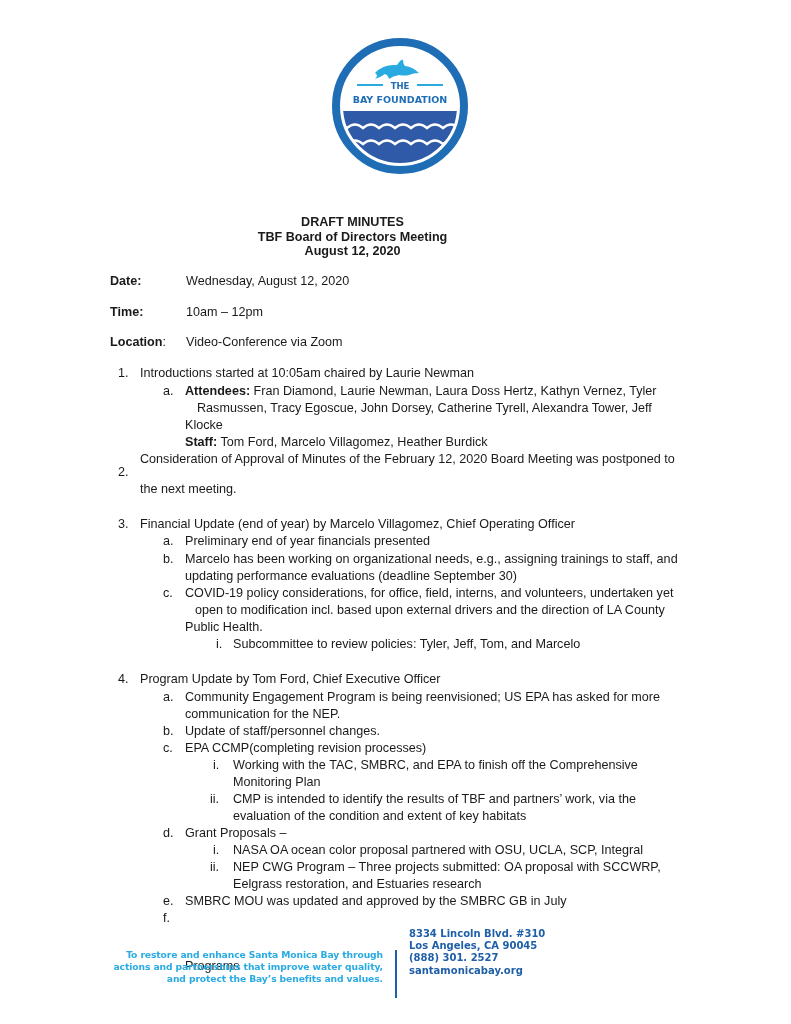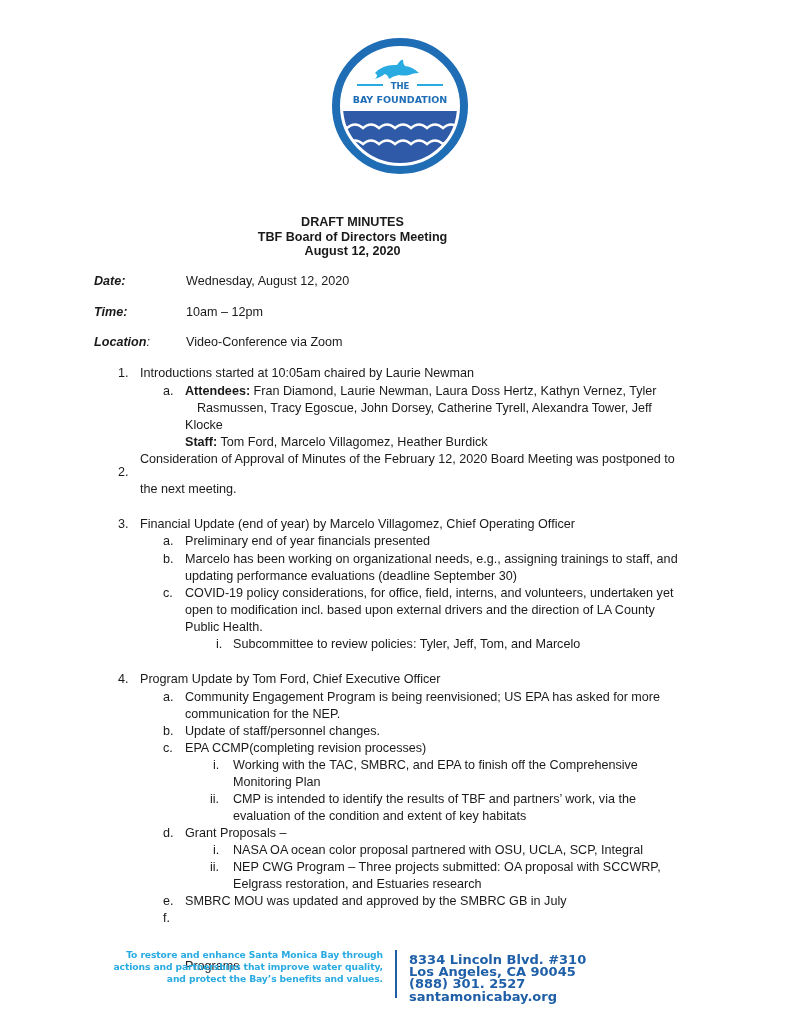--- a/index.html
+++ b/index.html
@@ -2,31 +2,31 @@
 <html><head>
 <meta charset="utf-8">
 <style>
   html, body { margin:0; padding:0; background:#ffffff; }
   body { width:791px; height:1024px; position:relative; overflow:hidden;
          font-family:"Liberation Sans", sans-serif; color:#1a1a1a; font-size:12.6px; }
   .logo { position:absolute; left:331px; top:37px; width:138px; height:138px; }
   .title-block { position:absolute; left:0; top:215px; width:705px; text-align:center;
                  font-weight:bold; font-size:12.6px; line-height:14.5px; }
   .meta-row { position:absolute; left:94px; font-size:12.6px; }
-  .meta-label { position:absolute; left:0; font-weight:bold; white-space:nowrap;font-style:italic; }
+  .meta-label { position:absolute; left:16px; font-weight:bold; white-space:nowrap; }
   .meta-label .colon { font-weight:normal; }
   .meta-value { position:absolute; left:92px; white-space:nowrap; }
   .line { position:absolute; white-space:nowrap; font-size:12.6px; }
   b { font-weight:bold; }
   .footer-left { position:absolute; right:408px; top:949px; text-align:right;
                  color:#29abe2; font-weight:bold; font-size:9.2px; line-height:12.2px;
                  font-family:"DejaVu Sans", sans-serif; letter-spacing:-0.1px; }
   .footer-div { position:absolute; left:395px; top:950px; width:1.5px; height:48px; background:#1f5fa8; }
-  .footer-right { position:absolute; left:409px; top:954px; color:#1f5fa8; font-weight:bold;
-                  font-size:13px; line-height:12.2px; font-family:"DejaVu Sans", sans-serif; }
+  .footer-right { position:absolute; left:409px; top:928px; color:#1f5fa8; font-weight:bold;
+                  font-size:10px; line-height:12.2px; font-family:"DejaVu Sans", sans-serif; }
 </style>
 </head>
 <body>
 
 <div class="logo">
   <svg width="138" height="138" viewBox="0 0 138 138">
     <defs>
         <clipPath id="inner">
           <circle cx="69" cy="69" r="58"></circle>
         </clipPath>
@@ -85,21 +85,21 @@
 <div>
   <div class="line" style="top:517px;left:118px;">3.</div>
   <div class="line" style="top:517px;left:140px;">Financial Update (end of year) by Marcelo Villagomez, Chief Operating Officer</div>
   <div class="line" style="top:534px;left:163px;">a.</div>
   <div class="line" style="top:534px;left:185px;">Preliminary end of year financials presented</div>
   <div class="line" style="top:552px;left:163px;">b.</div>
   <div class="line" style="top:552px;left:185px;">Marcelo has been working on organizational needs, e.g., assigning trainings to staff, and</div>
   <div class="line" style="top:569px;left:185px;">updating performance evaluations (deadline September 30)</div>
   <div class="line" style="top:586px;left:163px;">c.</div>
   <div class="line" style="top:586px;left:185px;">COVID-19 policy considerations, for office, field, interns, and volunteers, undertaken yet</div>
-  <div class="line" style="top:603px;left:185px;text-align:right;">open to modification incl. based upon external drivers and the direction of LA County</div>
+  <div class="line" style="top:603px;left:195px;text-align:right;">open to modification incl. based upon external drivers and the direction of LA County</div>
   <div class="line" style="top:620px;left:185px;">Public Health.</div>
   <div class="line" style="top:637px;left:216px;">i.</div>
   <div class="line" style="top:637px;left:233px;">Subcommittee to review policies: Tyler, Jeff, Tom, and Marcelo</div>
 </div>
 
 <div>
   <div class="line" style="top:672px;left:118px;">4.</div>
   <div class="line" style="top:672px;left:140px;">Program Update by Tom Ford, Chief Executive Officer</div>
   <div class="line" style="top:690px;left:163px;">a.</div>
   <div class="line" style="top:690px;left:185px;">Community Engagement Program is being reenvisioned; US EPA has asked for more</div>

